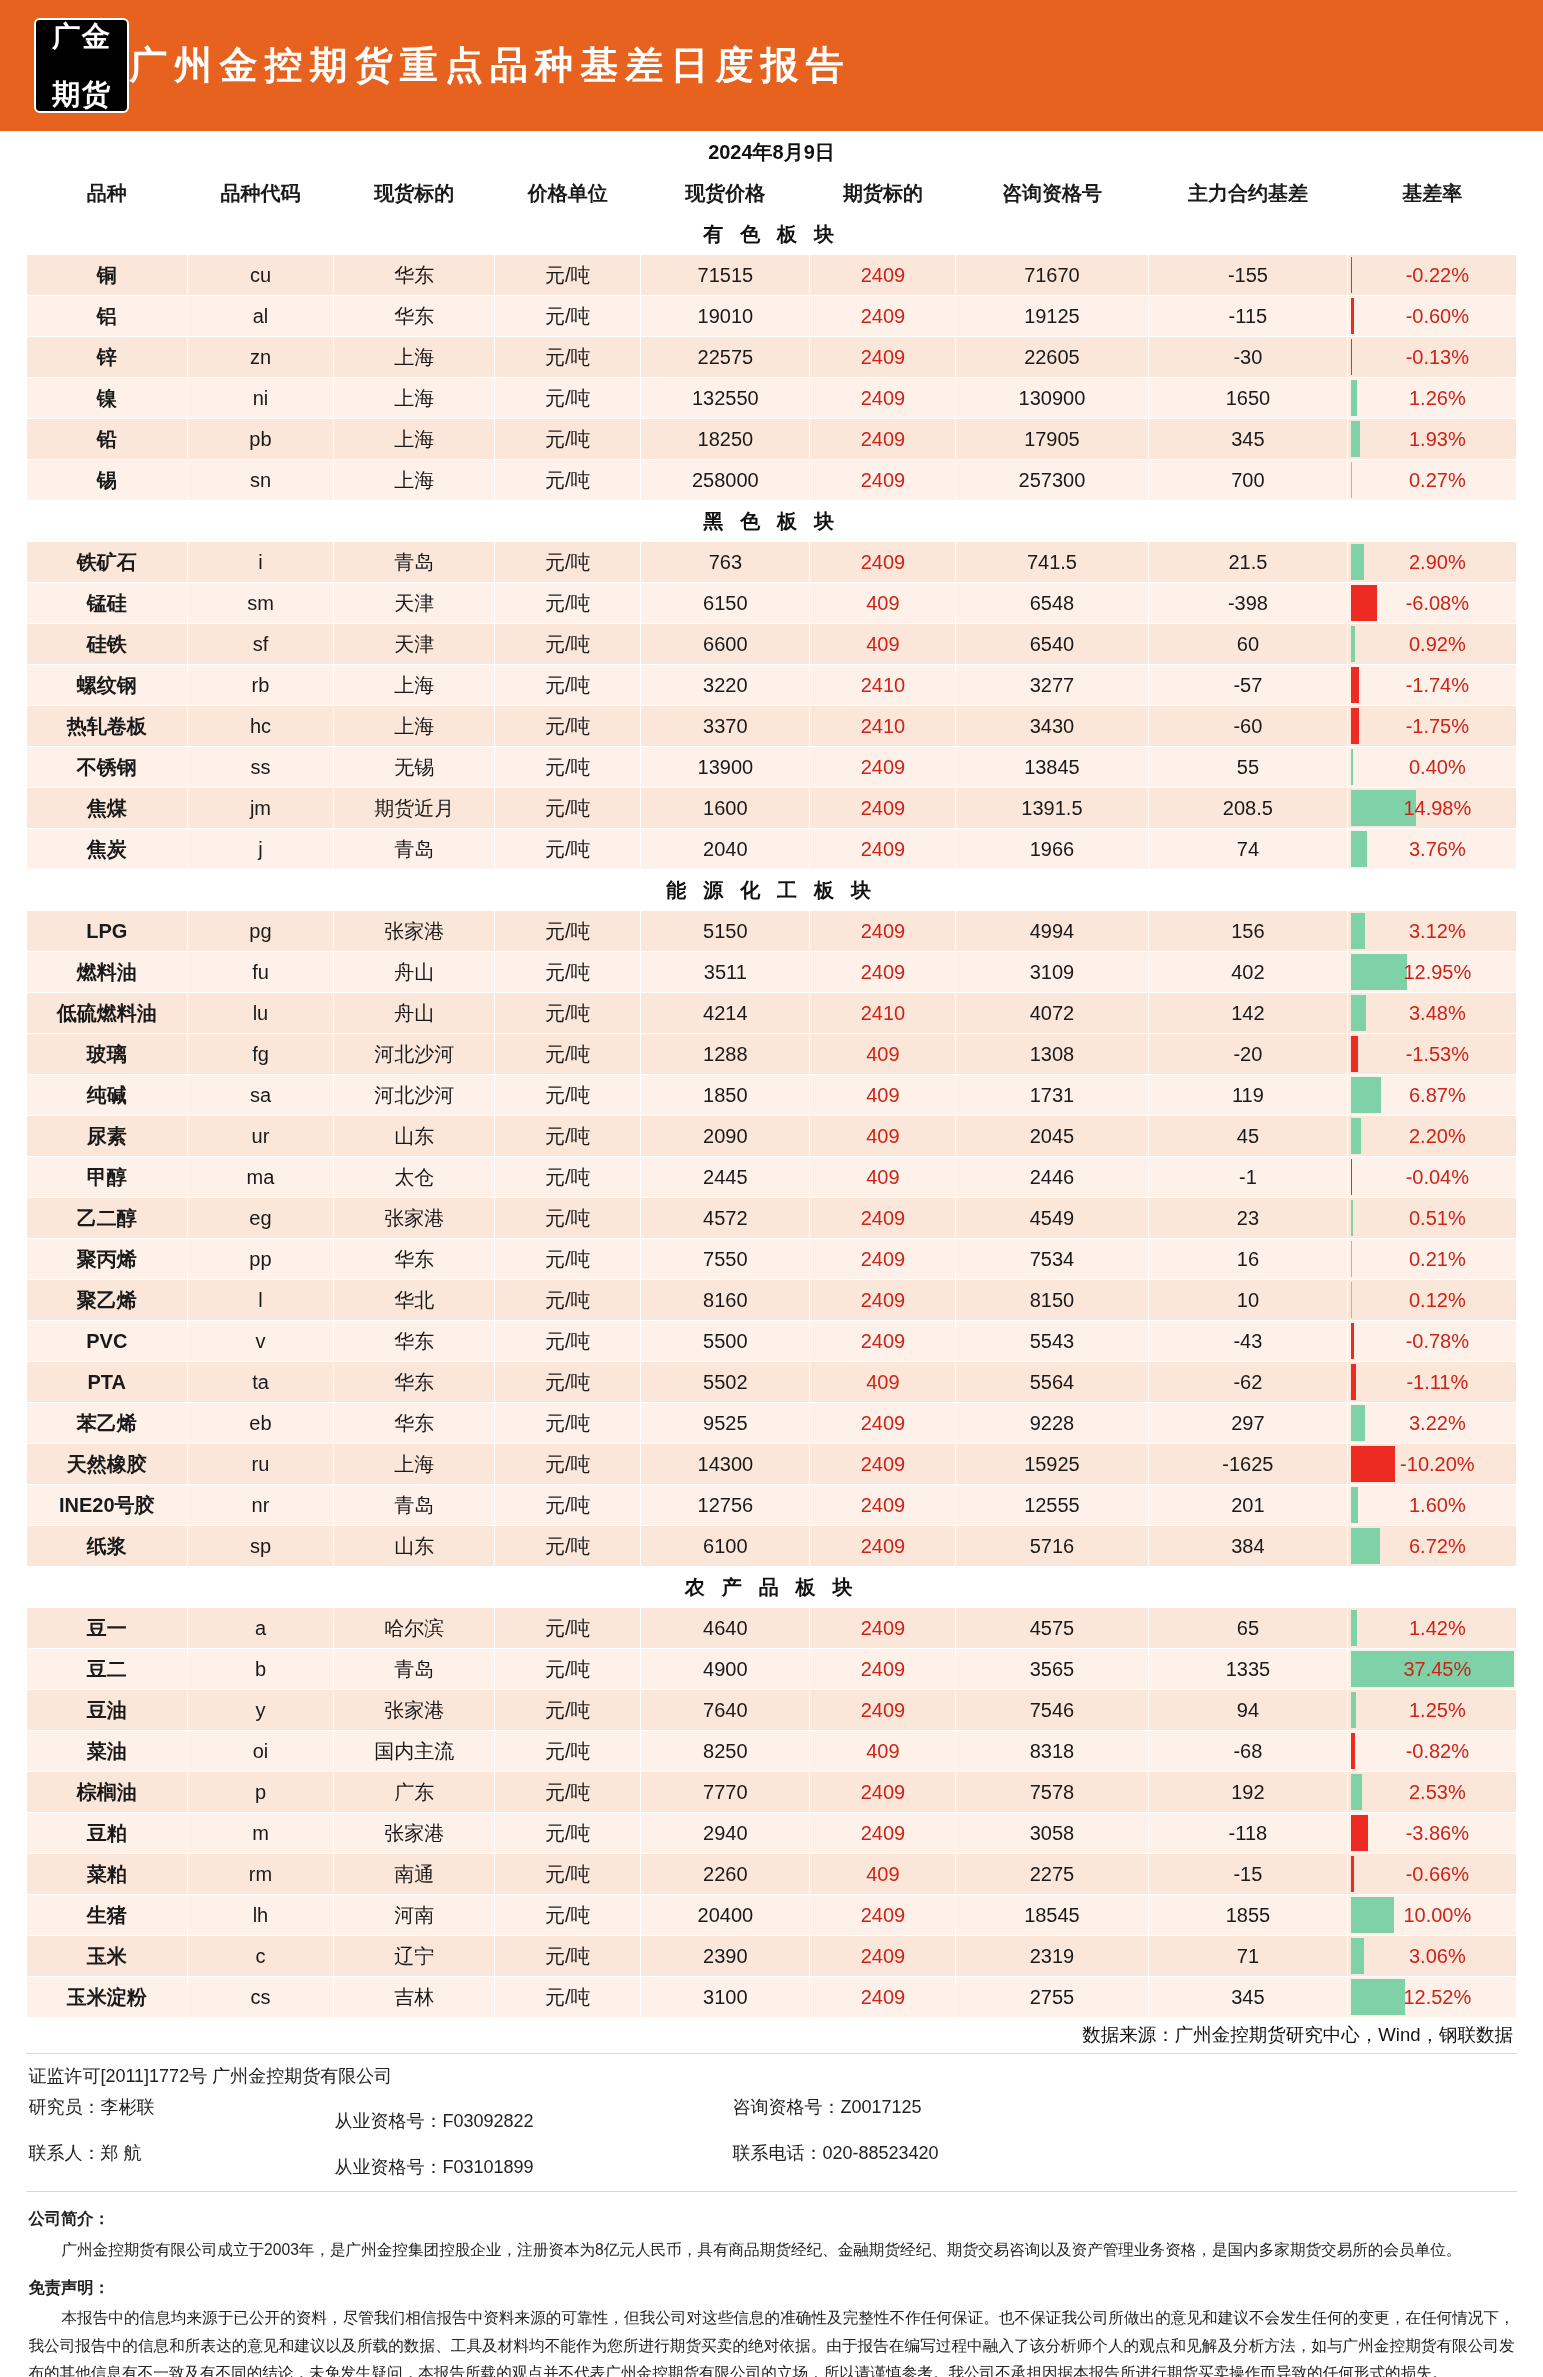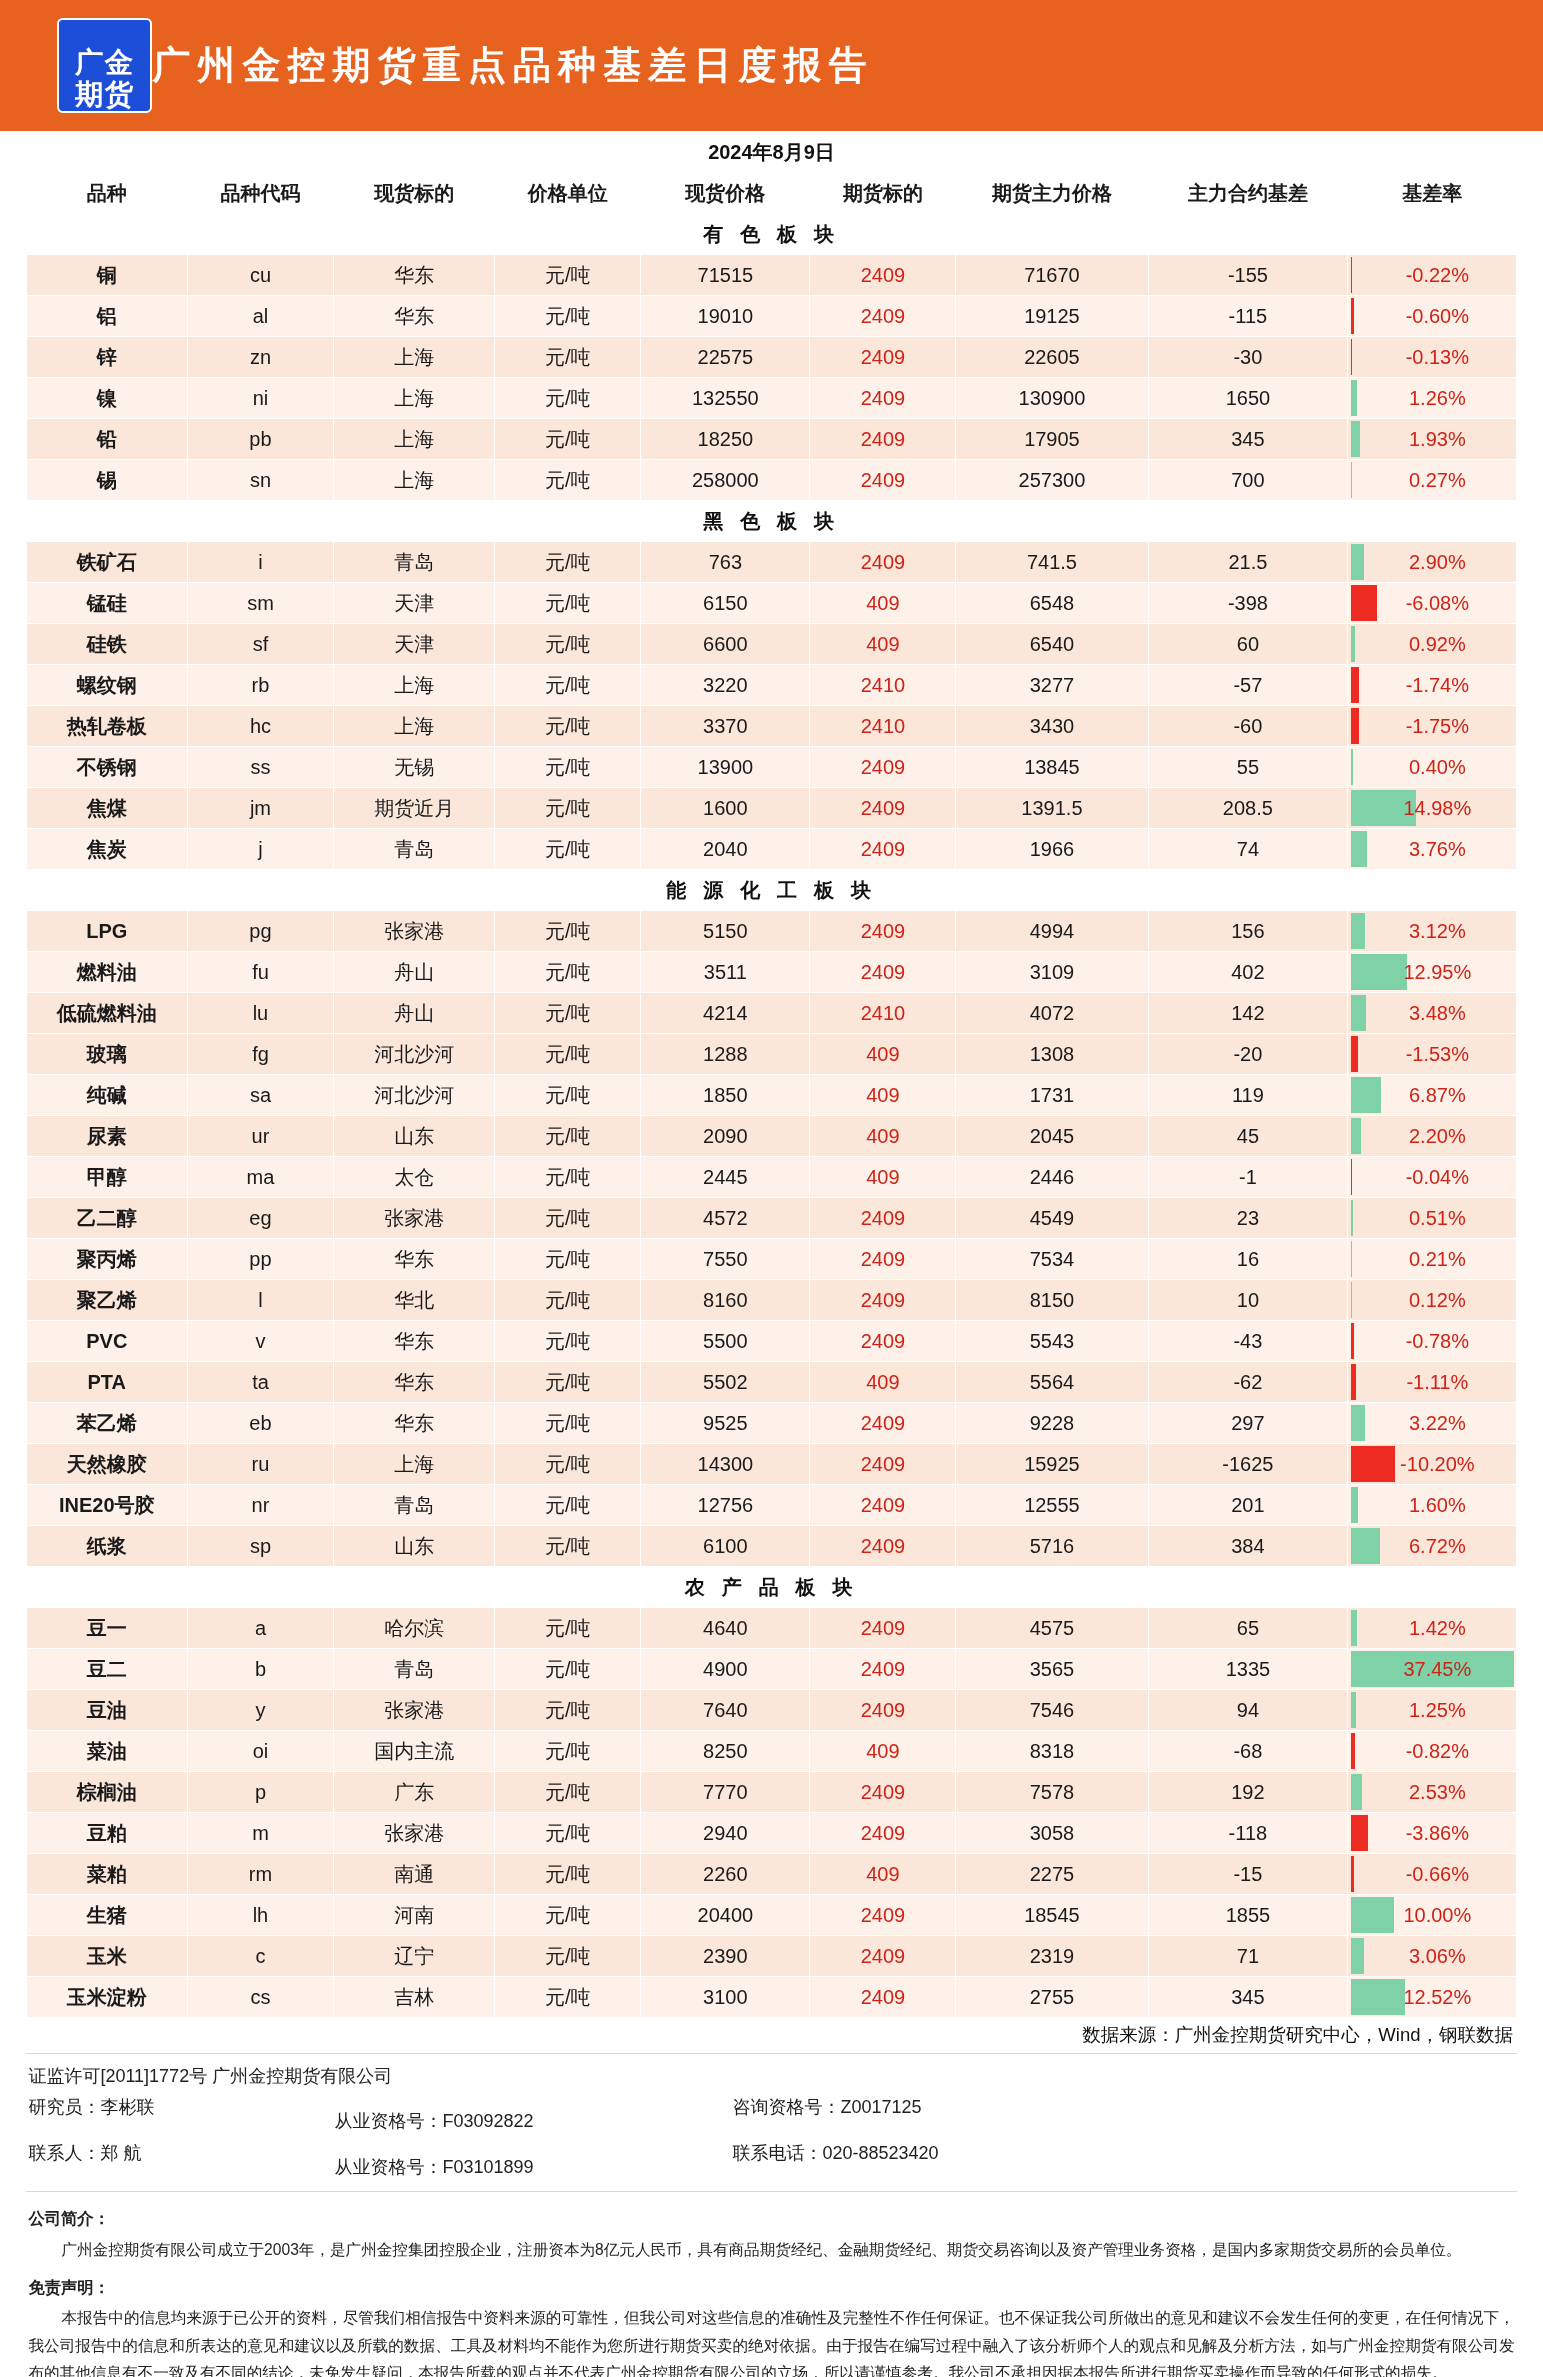--- a/index.html
+++ b/index.html
@@ -1,20 +1,20 @@
 <!DOCTYPE html>
 <html style="font-size:11.4px"><head>
 <meta charset="utf-8">
 <style>
   html,body{margin:0;padding:0;background:#ffffff;}
   body{font-family:"Liberation Sans","DejaVu Sans",sans-serif;color:#1a1a1a;}
   .page{width:1543px;min-height:2377px;background:#fff;box-sizing:border-box;padding:0;}
   
   .header{display:flex;align-items:center;background:#e8621f;height:131px;padding:0 14.2px;box-sizing:border-box;}
-  .logo{width:91px;height:91px;background:#1d4ed8;border:2.8px solid #ffffff;border-radius:5.7px;display:flex;flex-direction:column;align-items:center;justify-content:flex-end;color:#ffffff;font-weight:bold;font-size:28.4px;line-height:1.15;letter-spacing:1.4px;flex:none;margin-left:43px;}
+  .logo{width:91px;height:91px;background:#000000;border:2.8px solid #ffffff;border-radius:5.7px;display:flex;flex-direction:column;align-items:center;justify-content:space-between;color:#ffffff;font-weight:bold;font-size:28.4px;line-height:1.15;letter-spacing:1.4px;flex:none;margin-left:20px;}
   .header-title{flex:1;color:#ffffff;font-size:38px;font-weight:bold;letter-spacing:7.1px;padding-right:135px;}
   
   .tbl-wrap{padding:0 25.6px;box-sizing:border-box;}
   table.report{border-collapse:collapse;width:100%;table-layout:fixed;}
   table.report td,table.report th{border:0.7px solid #ffffff;font-size:20px;text-align:center;height:41px;padding:0 2.8px;box-sizing:border-box;}
   .date-row td{border:none;background:#ffffff;font-size:21.3px;font-weight:bold;color:#111;height:47px;}
   .section td{background:#ffffff;border:none;font-weight:bold;font-size:23px;letter-spacing:5.7px;height:47px;color:#111;}
   tr.r-odd td{background:#fbe6da;}
   tr.r-even td{background:#fdf1e9;}
   td.red{color:#cf2318;}
@@ -67,21 +67,21 @@
         <tr class="date-row">
           <td colspan="9">2024年8月9日</td>
         </tr>
         <tr>
           <th>品种</th>
           <th>品种代码</th>
           <th>现货标的</th>
           <th>价格单位</th>
           <th>现货价格</th>
           <th>期货标的</th>
-          <th>期货主力价格</th>
+          <th>咨询资格号</th>
           <th>主力合约基差</th>
           <th>基差率</th>
         </tr>
       </tbody>
       <tbody id="body-rows">
           <tr class="section">
             <td colspan="9">有 色 板 块</td>
           </tr>
           <tr class="r-odd">
             <td class="name">铜</td>

